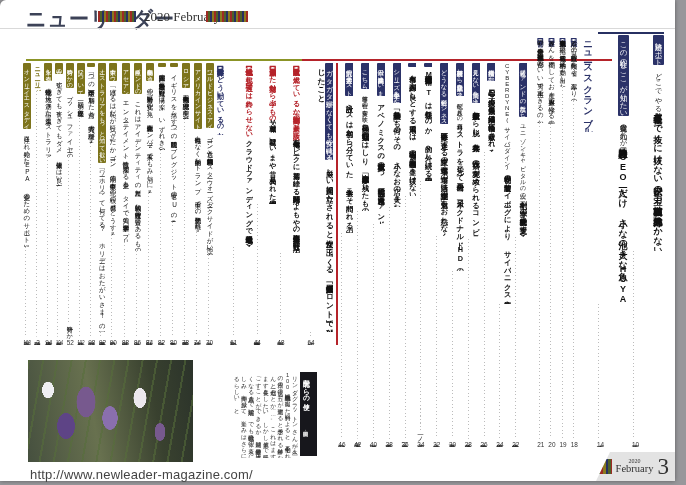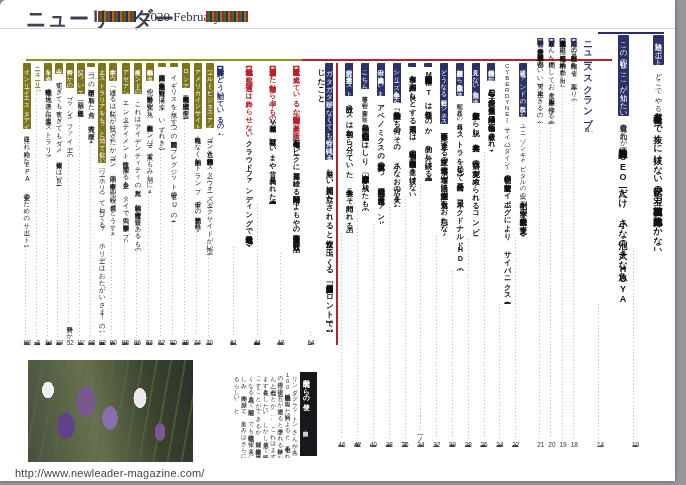--- a/index.html
+++ b/index.html
@@ -94,21 +94,21 @@
   .photo{position:absolute;left:28px;top:360px;width:165px;height:102px;
     background:
       radial-gradient(ellipse 16px 26px at 58px 42px,#77598e 0 58%,transparent 60%),
       radial-gradient(ellipse 13px 20px at 82px 58px,#8a6fae 0 58%,transparent 60%),
       radial-gradient(ellipse 15px 22px at 38px 66px,#5e4486 0 58%,transparent 60%),
       radial-gradient(ellipse 11px 17px at 112px 38px,#ece8ee 0 58%,transparent 60%),
       radial-gradient(ellipse 9px 15px at 132px 72px,#77598e 0 58%,transparent 60%),
       radial-gradient(ellipse 10px 14px at 20px 30px,#efeef2 0 58%,transparent 60%),
       repeating-linear-gradient(100deg,rgba(86,110,58,.55) 0 2px,transparent 2px 14px),
       linear-gradient(80deg,#46503f,#68714f 40%,#39412f 75%,#2b332a);}
-  .url{position:absolute;left:15px;top:467px;font-size:11px;color:#444;letter-spacing:.2px;}
+  .url{position:absolute;left:30px;top:467px;font-size:13px;color:#444;letter-spacing:.2px;}
   
   .capbody{position:absolute;left:226px;top:372px;width:72px;height:86px;
     writing-mode:vertical-rl;text-orientation:upright;font-size:5.8px;line-height:7.3px;
     color:#333;overflow:hidden;}
   .capbox{position:absolute;left:300px;top:372px;width:17px;height:84px;
     writing-mode:vertical-rl;text-orientation:upright;background:#17171c;color:#fff;
     padding:3px 2px;box-sizing:border-box;overflow:hidden;}
   .capttl{font-size:6.8px;font-weight:bold;}
   .capcred{font-size:5.2px;color:#ddd;margin-top:4px;}
   
@@ -392,14 +392,22 @@
   </div>
 
   <div class="photo"></div>
   <div class="capbody">リンダ・グラットンさんが「人生100年時代構想会議」に提出した資料によると、二〇〇七年生まれの日本の子供の五〇%が到達すると予想される年齢はなんと一〇七歳だとか……。これはますます長生きしたい。しかし何歳まで元気に過ごすことができるか。問題は健康年齢。日本人は亡くなる八六歳まで病院通い。でも七〇代以降は体の衰えに苦しみ、仲間も減少して、楽しみはさらに減るらしい、と。</div>
   <div class="capbox">
     <span class="capttl">北国からの便り</span>
     <span class="capcred">撮影・岡田俊二</span>
   </div>
   <div class="url">http://www.newleader-magazine.com/</div>
 
+  <div class="corner">
+    <div class="cstripes"></div>
+    <div class="cdate">
+      <div class="cyear">2020</div>
+      <div class="cmonth">February</div>
+    </div>
+    <div class="cpage">3</div>
+  </div>
 
 </div>
 
 </body></html>

